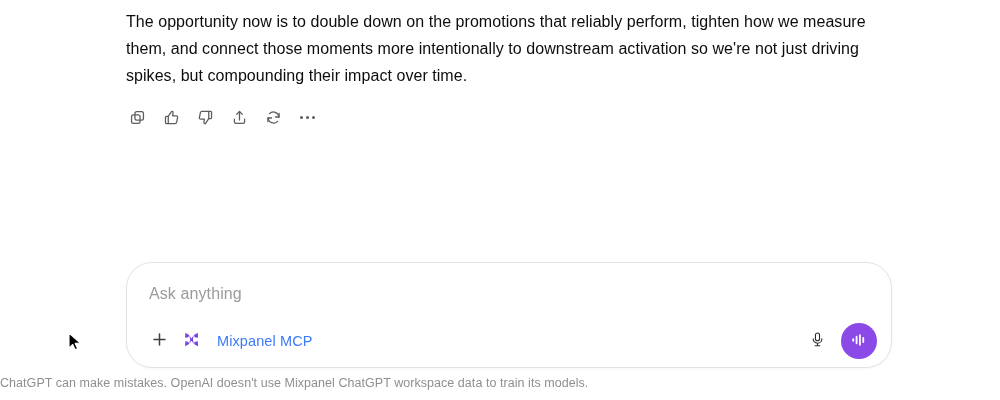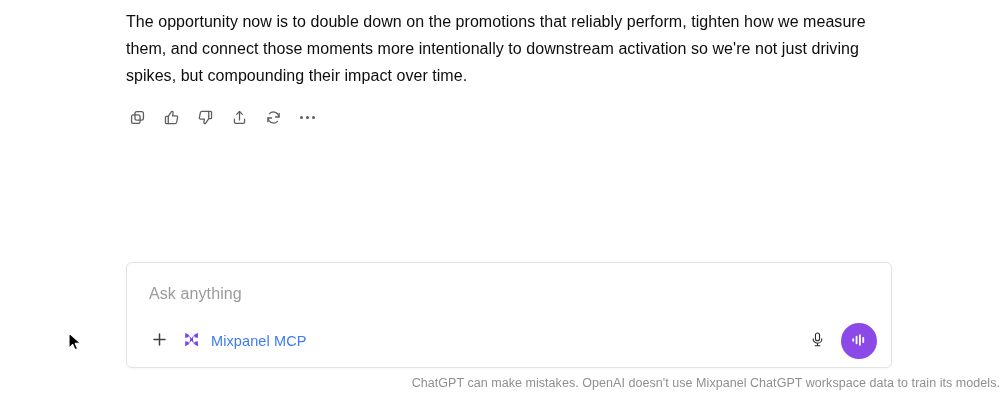--- a/index.html
+++ b/index.html
@@ -78,21 +78,21 @@
 
   
   .composer {
     position: absolute;
     left: 126px;
     top: 262px;
     width: 766px;
     height: 106px;
     box-sizing: border-box;
     border: 1px solid #e3e3e3;
-    border-radius: 6px;
+    border-radius: 26px;
     background: #ffffff;
     box-shadow: 0 1px 3px rgba(0,0,0,0.035);
   }
   .composer-input {
     position: absolute;
     left: 22px;
     top: 20px;
     right: 22px;
     font-size: 16px;
     color: #9b9b9b;
@@ -121,21 +121,21 @@
     border-radius: 50%;
     cursor: pointer;
     border: none;
     background: transparent;
     padding: 0;
     margin-right: 4px;
   }
   .mcp-chip {
     display: flex;
     align-items: center;
-    gap: 11px;
+    gap: 17px;
     height: 28px;
     padding: 0 6px;
     border-radius: 8px;
     cursor: pointer;
   }
   .mcp-label {
     font-size: 14.5px;
     color: #3d7bf7;
     letter-spacing: 0.1px;
     white-space: nowrap;
@@ -168,21 +168,21 @@
     border: none;
     padding: 0;
   }
 
   
   .footer-note {
     position: absolute;
     left: 0;
     right: 0;
     top: 376px;
-    text-align: right;
+    text-align: left;
     font-size: 12.5px;
     color: #8f8f8f;
     letter-spacing: 0.05px;
   }
 
   
   .cursor {
     position: absolute;
     left: 68px;
     top: 332px;

